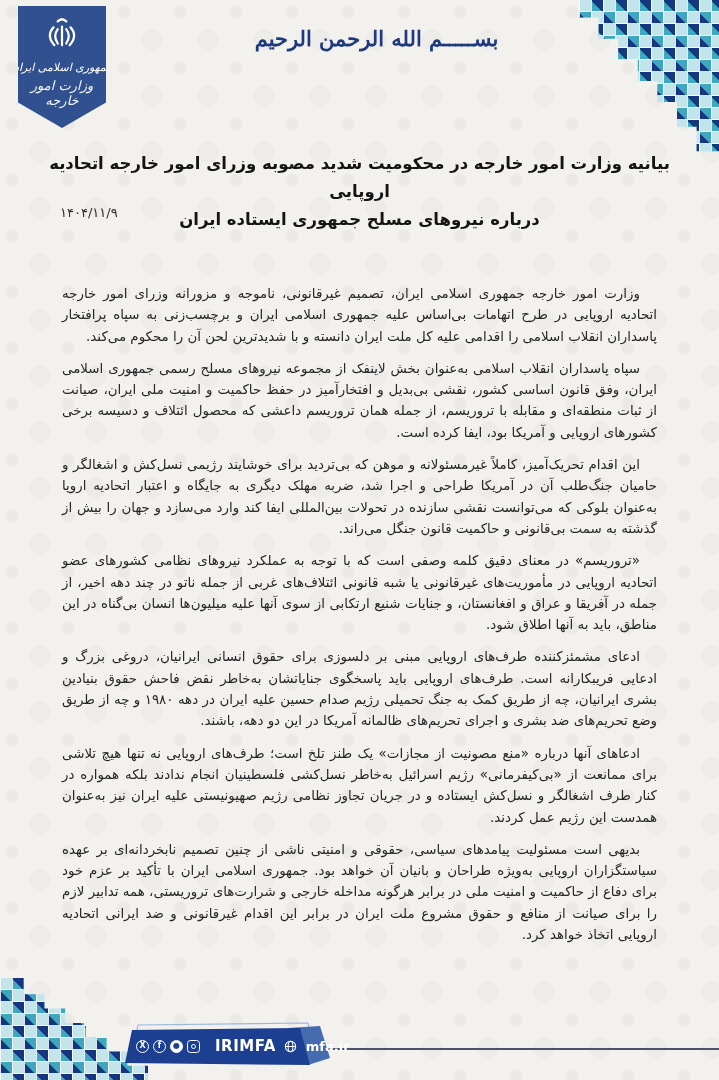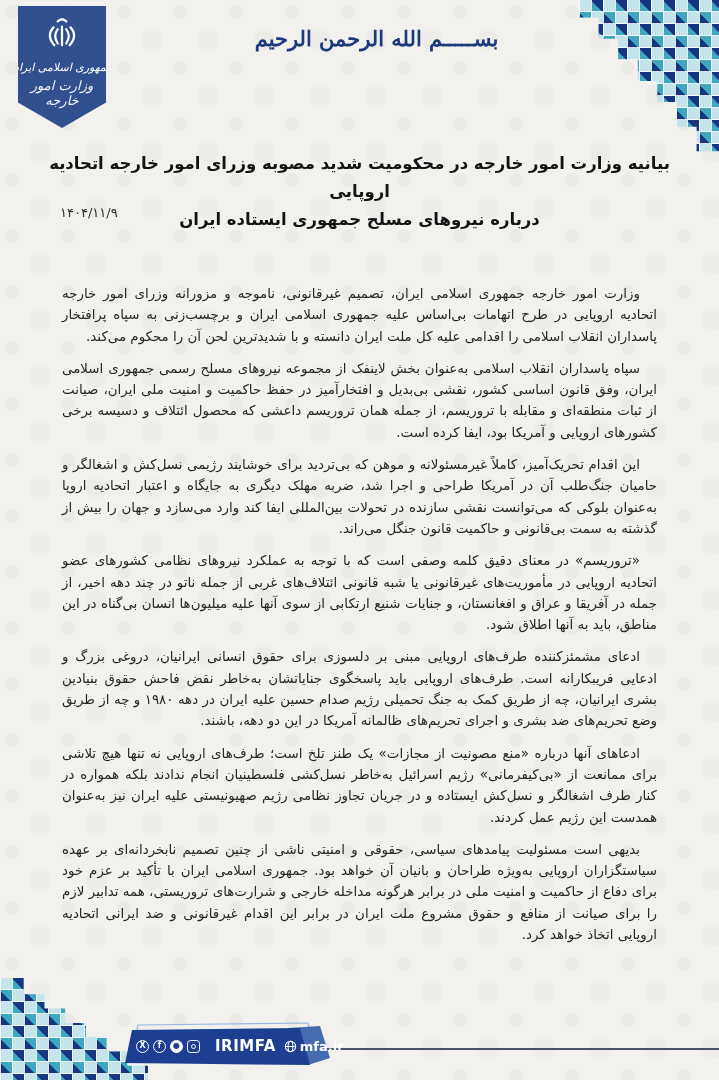--- a/index.html
+++ b/index.html
@@ -101,21 +101,21 @@
     flex:0 0 auto; width:13px; height:13px; border:1px solid #fff; border-radius:50%;
     display:flex; align-items:center; justify-content:center;
     font-size:8px; font-weight:bold; line-height:1;
   }
   .s-icon.filled { background:#fff; color:#1d3f92; }
   .s-icon.square { border-radius:3.5px; }
   .s-icon.square i {
     display:block; width:5px; height:5px; border:1px solid #fff; border-radius:50%;
   }
   .handle { font-weight:bold; font-size:15px; letter-spacing:.5px; margin-left:11px; }
-  .site { display:flex; align-items:center; gap:3px; margin-left:4px; }
+  .site { display:flex; align-items:center; gap:9px; margin-left:4px; }
   .site .label { font-weight:bold; font-size:13px; }
 </style>
 </head>
 <body>
 
 <div class="page">
 
   <div class="tiles tiles-tr"></div>
   <div class="tiles tiles-bl"></div>
 

